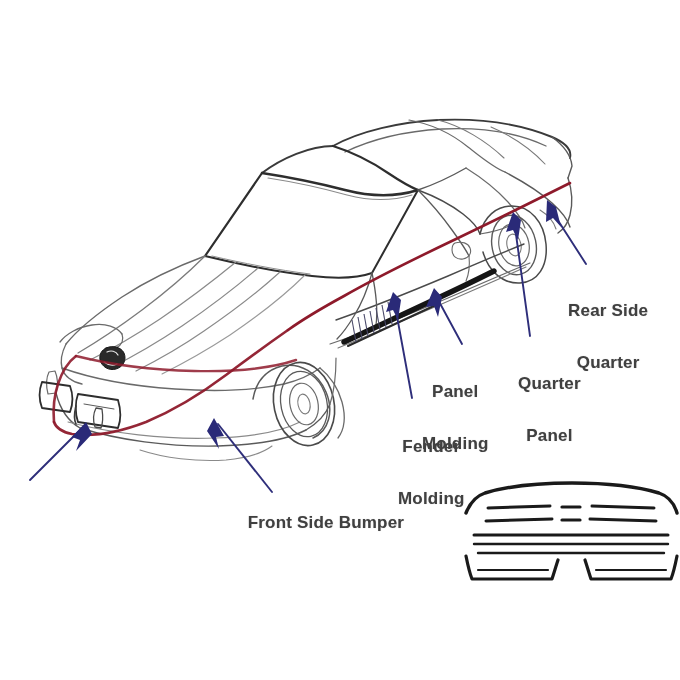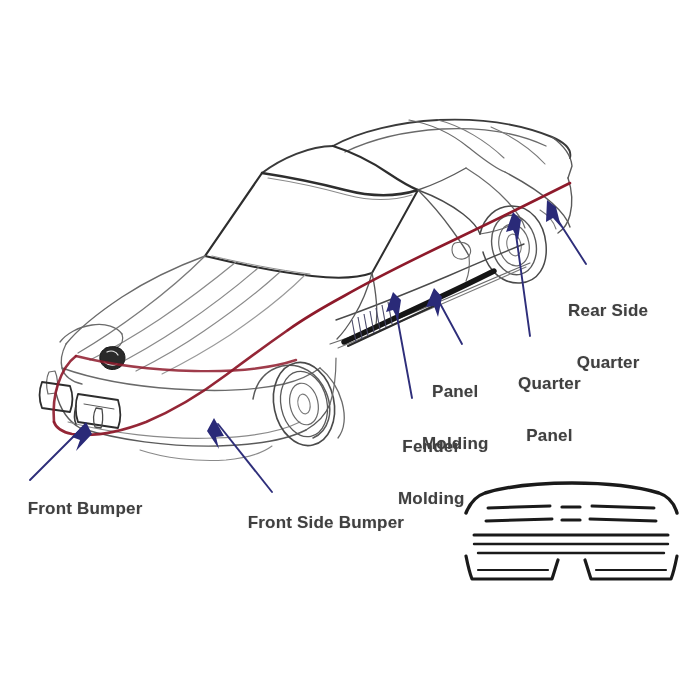--- a/index.html
+++ b/index.html
@@ -243,23 +243,20 @@
       <path d="M474 544 L668 544" stroke="#1a1a1a" stroke-width="2.4"></path>
       <path d="M478 553 L664 553" stroke="#1a1a1a" stroke-width="2.4"></path>
 
       <path d="M466 556 C468 566 470 574 472 579 L552 579 C554 573 556 566 558 560" stroke="#1a1a1a" stroke-width="3.2"></path>
       <path d="M585 560 C587 566 589 573 591 579 L671 579 C673 574 675 566 677 556" stroke="#1a1a1a" stroke-width="3.2"></path>
       <path d="M478 570 L548 570" stroke="#1a1a1a" stroke-width="2.2"></path>
       <path d="M596 570 L666 570" stroke="#1a1a1a" stroke-width="2.2"></path>
     </g>
   </svg>
 
-  <div class="callout-label left" id="label-front-bumper">
-    <span>Front Bumper</span>
-  </div>
 
   <div class="callout-label left" id="label-front-side-bumper">
     <span>Front Side Bumper</span>
   </div>
 
   <div class="callout-label center" id="label-fender-molding">
     <div>Fender</div>
     <div>Molding</div>
   </div>
 

